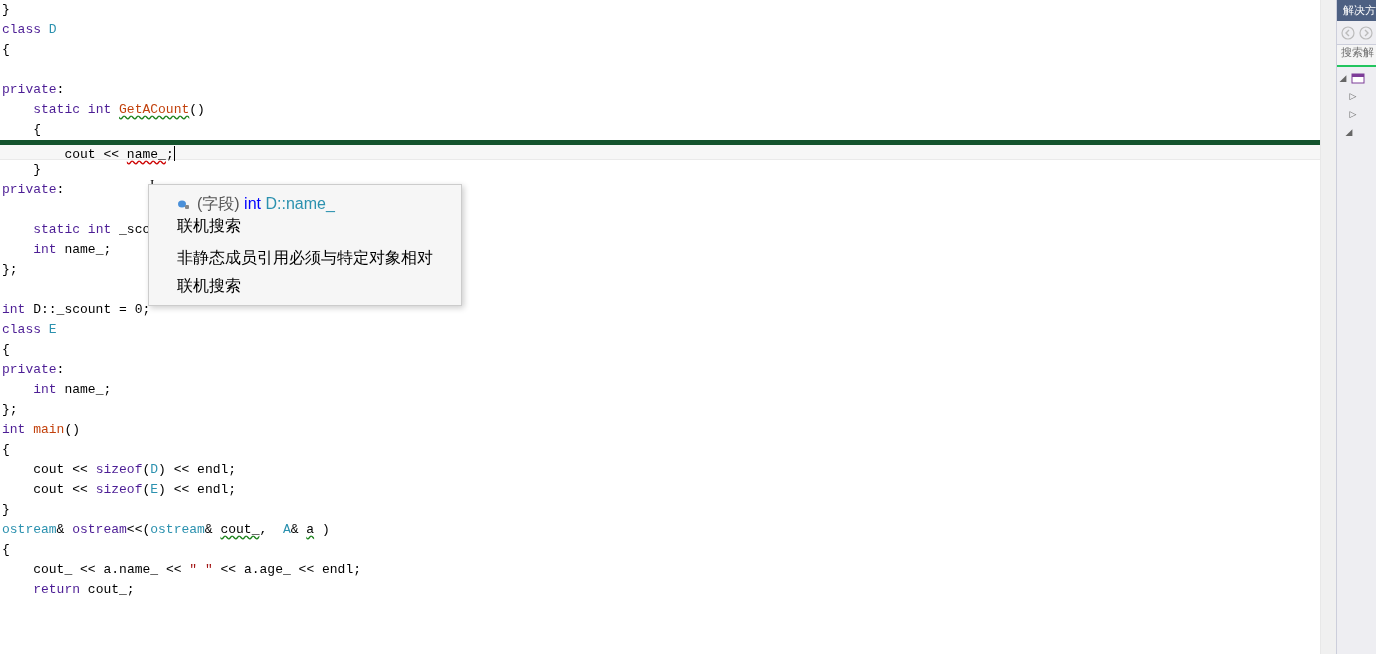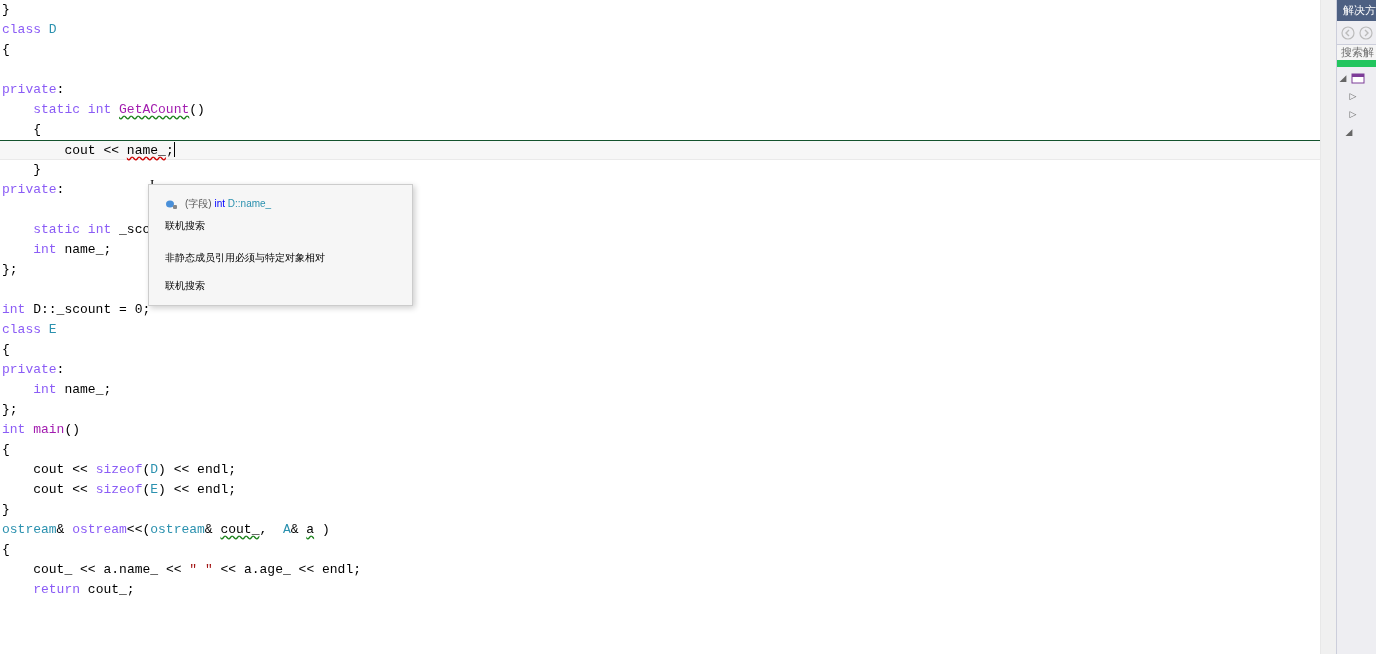--- a/index.html
+++ b/index.html
@@ -21,48 +21,48 @@
   }
   .code-line {
     height: 20px;
     line-height: 20px;
     white-space: pre;
     padding-left: 2px;
     position: relative;
   }
   .highlight-line {
     background: #f7f7f7;
-    border-top: 1px solid #14532d;
+    border-top: 5px solid #14532d;
     border-bottom: 1px solid #eaeaea;
   }
-  .kw { color: #8b5cf6; }
+  .kw { color: #4c1d95; }
   .type { color: #2b91af; }
-  .func { color: #a21caf; }
+  .func { color: #c2410c; }
   .err-underline { text-decoration: underline wavy #cc0000; text-underline-offset: 2px; }
   .warn-underline { text-decoration: underline wavy #188018; text-underline-offset: 2px; }
   .str { color: #a31515; }
   .cursor {
     display: inline-block;
     width: 1px;
     height: 15px;
     background: #000;
     vertical-align: middle;
     margin-bottom: 2px;
   }
   
   .tooltip {
     position: absolute;
     left: 148px;
     top: 184px;
     background: #f6f6f6;
     border: 1px solid #cccccc;
     box-shadow: 2px 2px 6px rgba(0,0,0,0.2);
-    padding: 8px 16px;
+    padding: 8px 28px;
     font-family: 'Microsoft YaHei', 'Segoe UI', sans-serif;
-    font-size: 10px;
+    font-size: 16px;
     line-height: 22px;
     min-width: 265px;
   }
   .tooltip-row { display: flex; align-items: center; gap: 6px; }
   .tooltip-link { color: #000000; cursor: pointer; }
   .field-icon {
     display: inline-flex;
     width: 14px;
     height: 12px;
   }
@@ -101,21 +101,21 @@
     height: 16px;
     display: inline-flex;
     align-items: center;
     justify-content: center;
     color: #888;
     font-size: 14px;
   }
   .side-search {
     border: none;
     background: #f5f5f5;
-    border-bottom: 7px solid #22c55e;
+    border-bottom: 2px solid #22c55e;
     height: 22px;
     font-family: 'Microsoft YaHei', sans-serif;
     font-size: 11px;
     padding: 0 4px;
     color: #6d6d6d;
     width: 100%;
     overflow: hidden;
     white-space: nowrap;
   }
   .side-tree {

